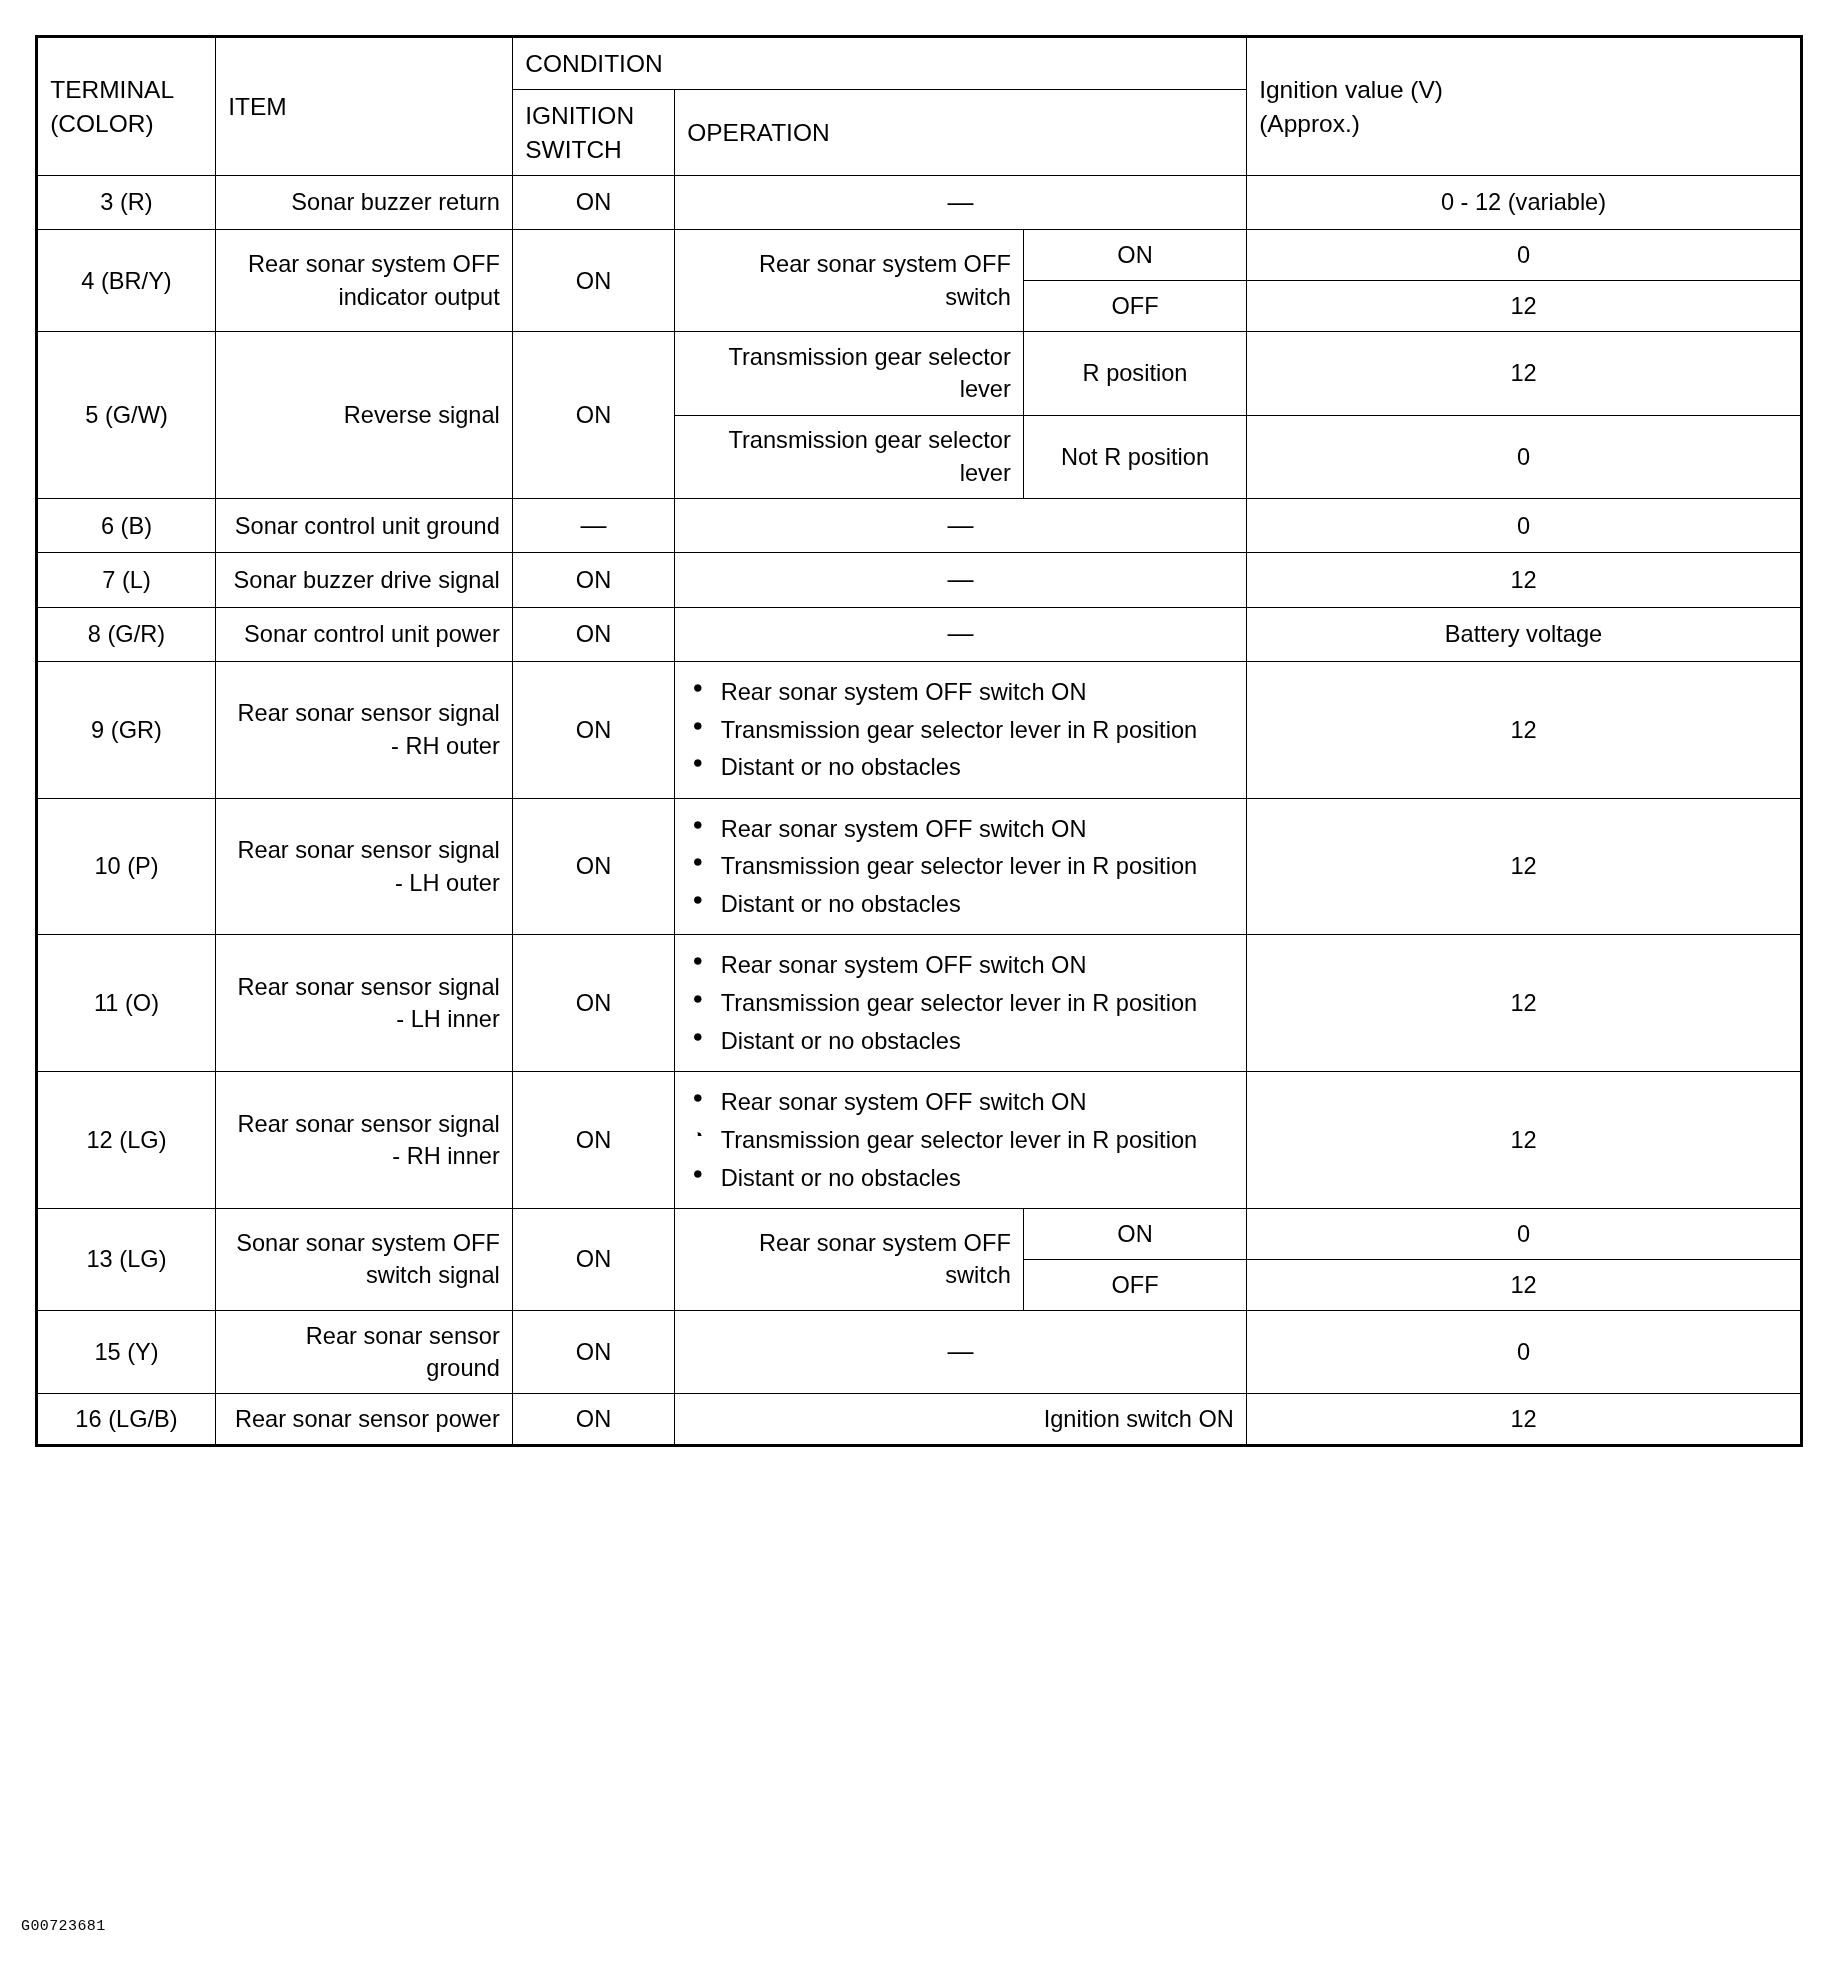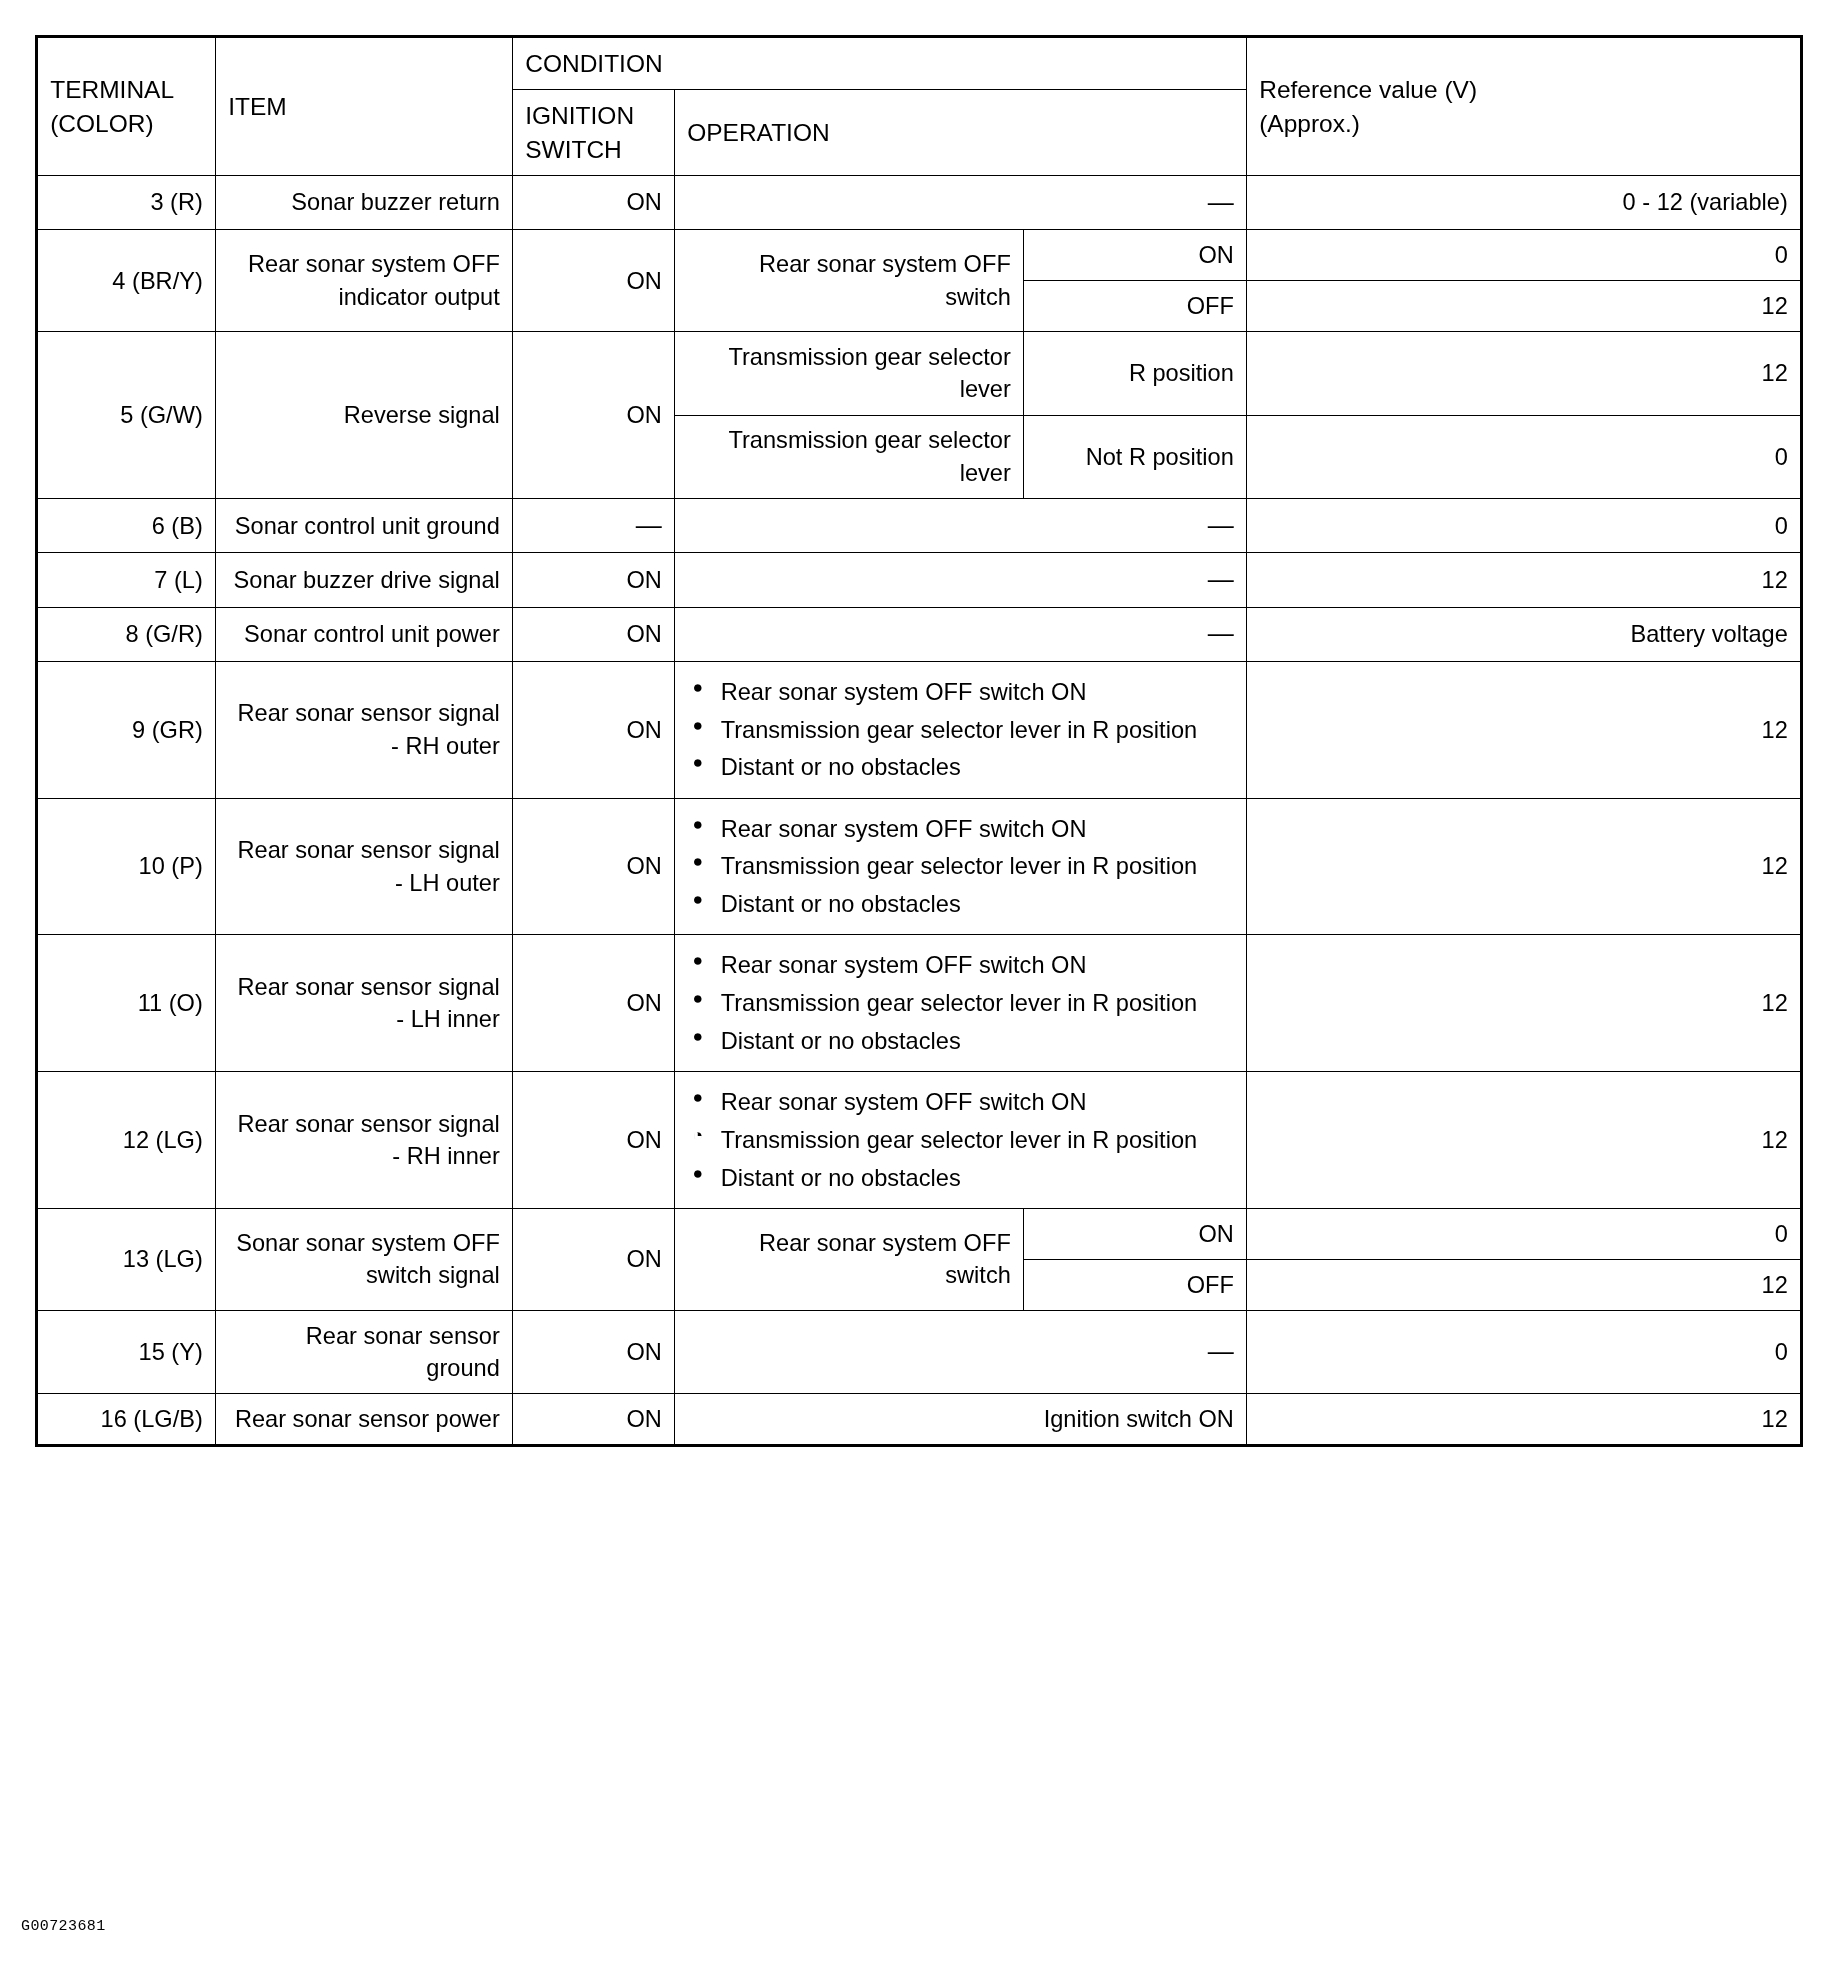--- a/index.html
+++ b/index.html
@@ -30,21 +30,21 @@
     border: 1.7px solid #000;
     padding: 8.7px 12.2px;
     vertical-align: middle;
     font-weight: normal;
     line-height: 1.38;
   }
   
   table.spec {
     border: 2.6px solid #000;
   }
-  .ctr { text-align: right; }
+  .ctr { text-align: center; }
   .lft { text-align: right; }
   .thick-top { border-top: 3.5px solid #000 !important; }
   .thick-bottom { border-bottom: 3.5px solid #000 !important; }
   .thick-left { border-left: 3.5px solid #000 !important; margin-left: 16px; }
   .thick-right { border-right: 3.5px solid #000 !important; }
 
   .hdr-cell { font-size: 24.5px; }
 
   .dash {
     font-size: 26px;
@@ -101,21 +101,21 @@
     <tbody>
 
       <tr>
         <td class="hdr-cell thick-top thick-left" rowspan="2">
           <div>TERMINAL</div>
           <div>(COLOR)</div>
         </td>
         <td class="hdr-cell thick-top" rowspan="2">ITEM</td>
         <td class="hdr-cell thick-top" colspan="3">CONDITION</td>
         <td class="hdr-cell thick-top thick-right" rowspan="2">
-          <div>Reference value (V)</div>
+          <div>Ignition value (V)</div>
           <div>(Approx.)</div>
         </td>
       </tr>
 
       <tr>
         <td class="hdr-cell">
           <div>IGNITION</div>
           <div>SWITCH</div>
         </td>
         <td class="hdr-cell" colspan="2">OPERATION</td>

